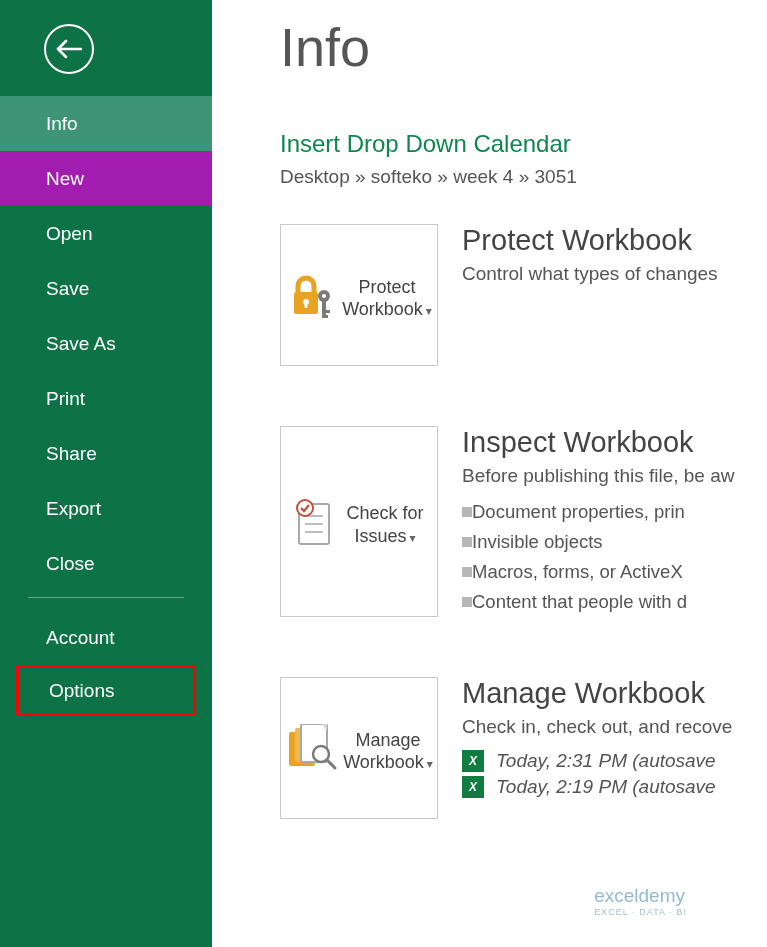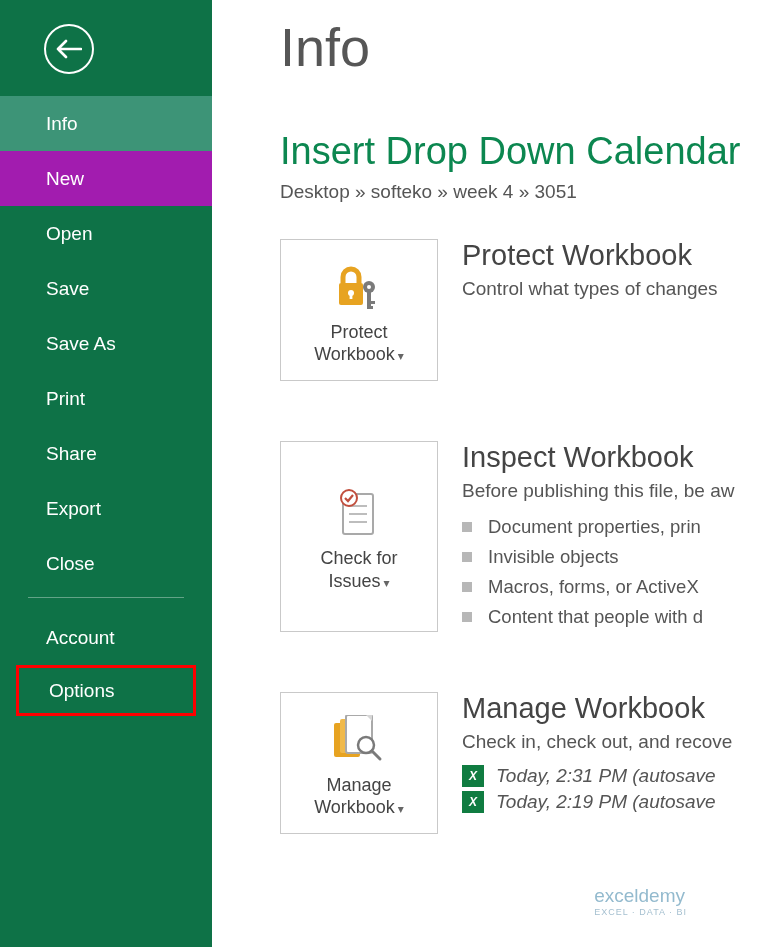--- a/index.html
+++ b/index.html
@@ -59,42 +59,42 @@
   flex-direction: column;
   overflow: hidden;
 }
 h1.page-title {
   font-size: 54px;
   font-weight: 300;
   color: #565656;
   margin-bottom: 52px;
 }
 .doc-title {
-  font-size: 38px;
+  font-size: 24px;
   font-weight: 400;
   color: #0c8750;
   margin-bottom: 8px;
 }
 .breadcrumb {
   font-size: 19px;
   color: #555;
   margin-bottom: 36px;
 }
 .section {
   display: flex;
   gap: 24px;
   margin-bottom: 60px;
 }
 .action-box {
   width: 158px;
   min-height: 142px;
   border: 1px solid #c9c9c9;
   background: #fff;
   display: flex;
-  flex-direction: column;
+  flex-direction: row;
   align-items: center;
   justify-content: center;
   padding: 12px 8px 10px 8px;
   cursor: pointer;
   text-align: center;
 }
 .action-box .icon-wrap { height: 60px; display: flex; align-items: center; justify-content: center; }
 .action-box .ab-label {
   font-size: 18px;
   color: #444;
@@ -114,21 +114,20 @@
   color: #555;
   margin-bottom: 10px;
 }
 .bullet-list { list-style: none; }
 .bullet-list li {
   font-size: 18.5px;
   color: #555;
   padding: 4px 0;
   display: flex;
   align-items: center;
-  gap: 16px;
 }
 .bullet-list li .sq { width: 10px; height: 10px; background: #b7b7b7; flex-shrink: 0; }
 .version-row {
   display: flex;
   align-items: center;
   gap: 12px;
   font-size: 19px;
   color: #555;
   padding: 2px 0;
   font-style: italic;

